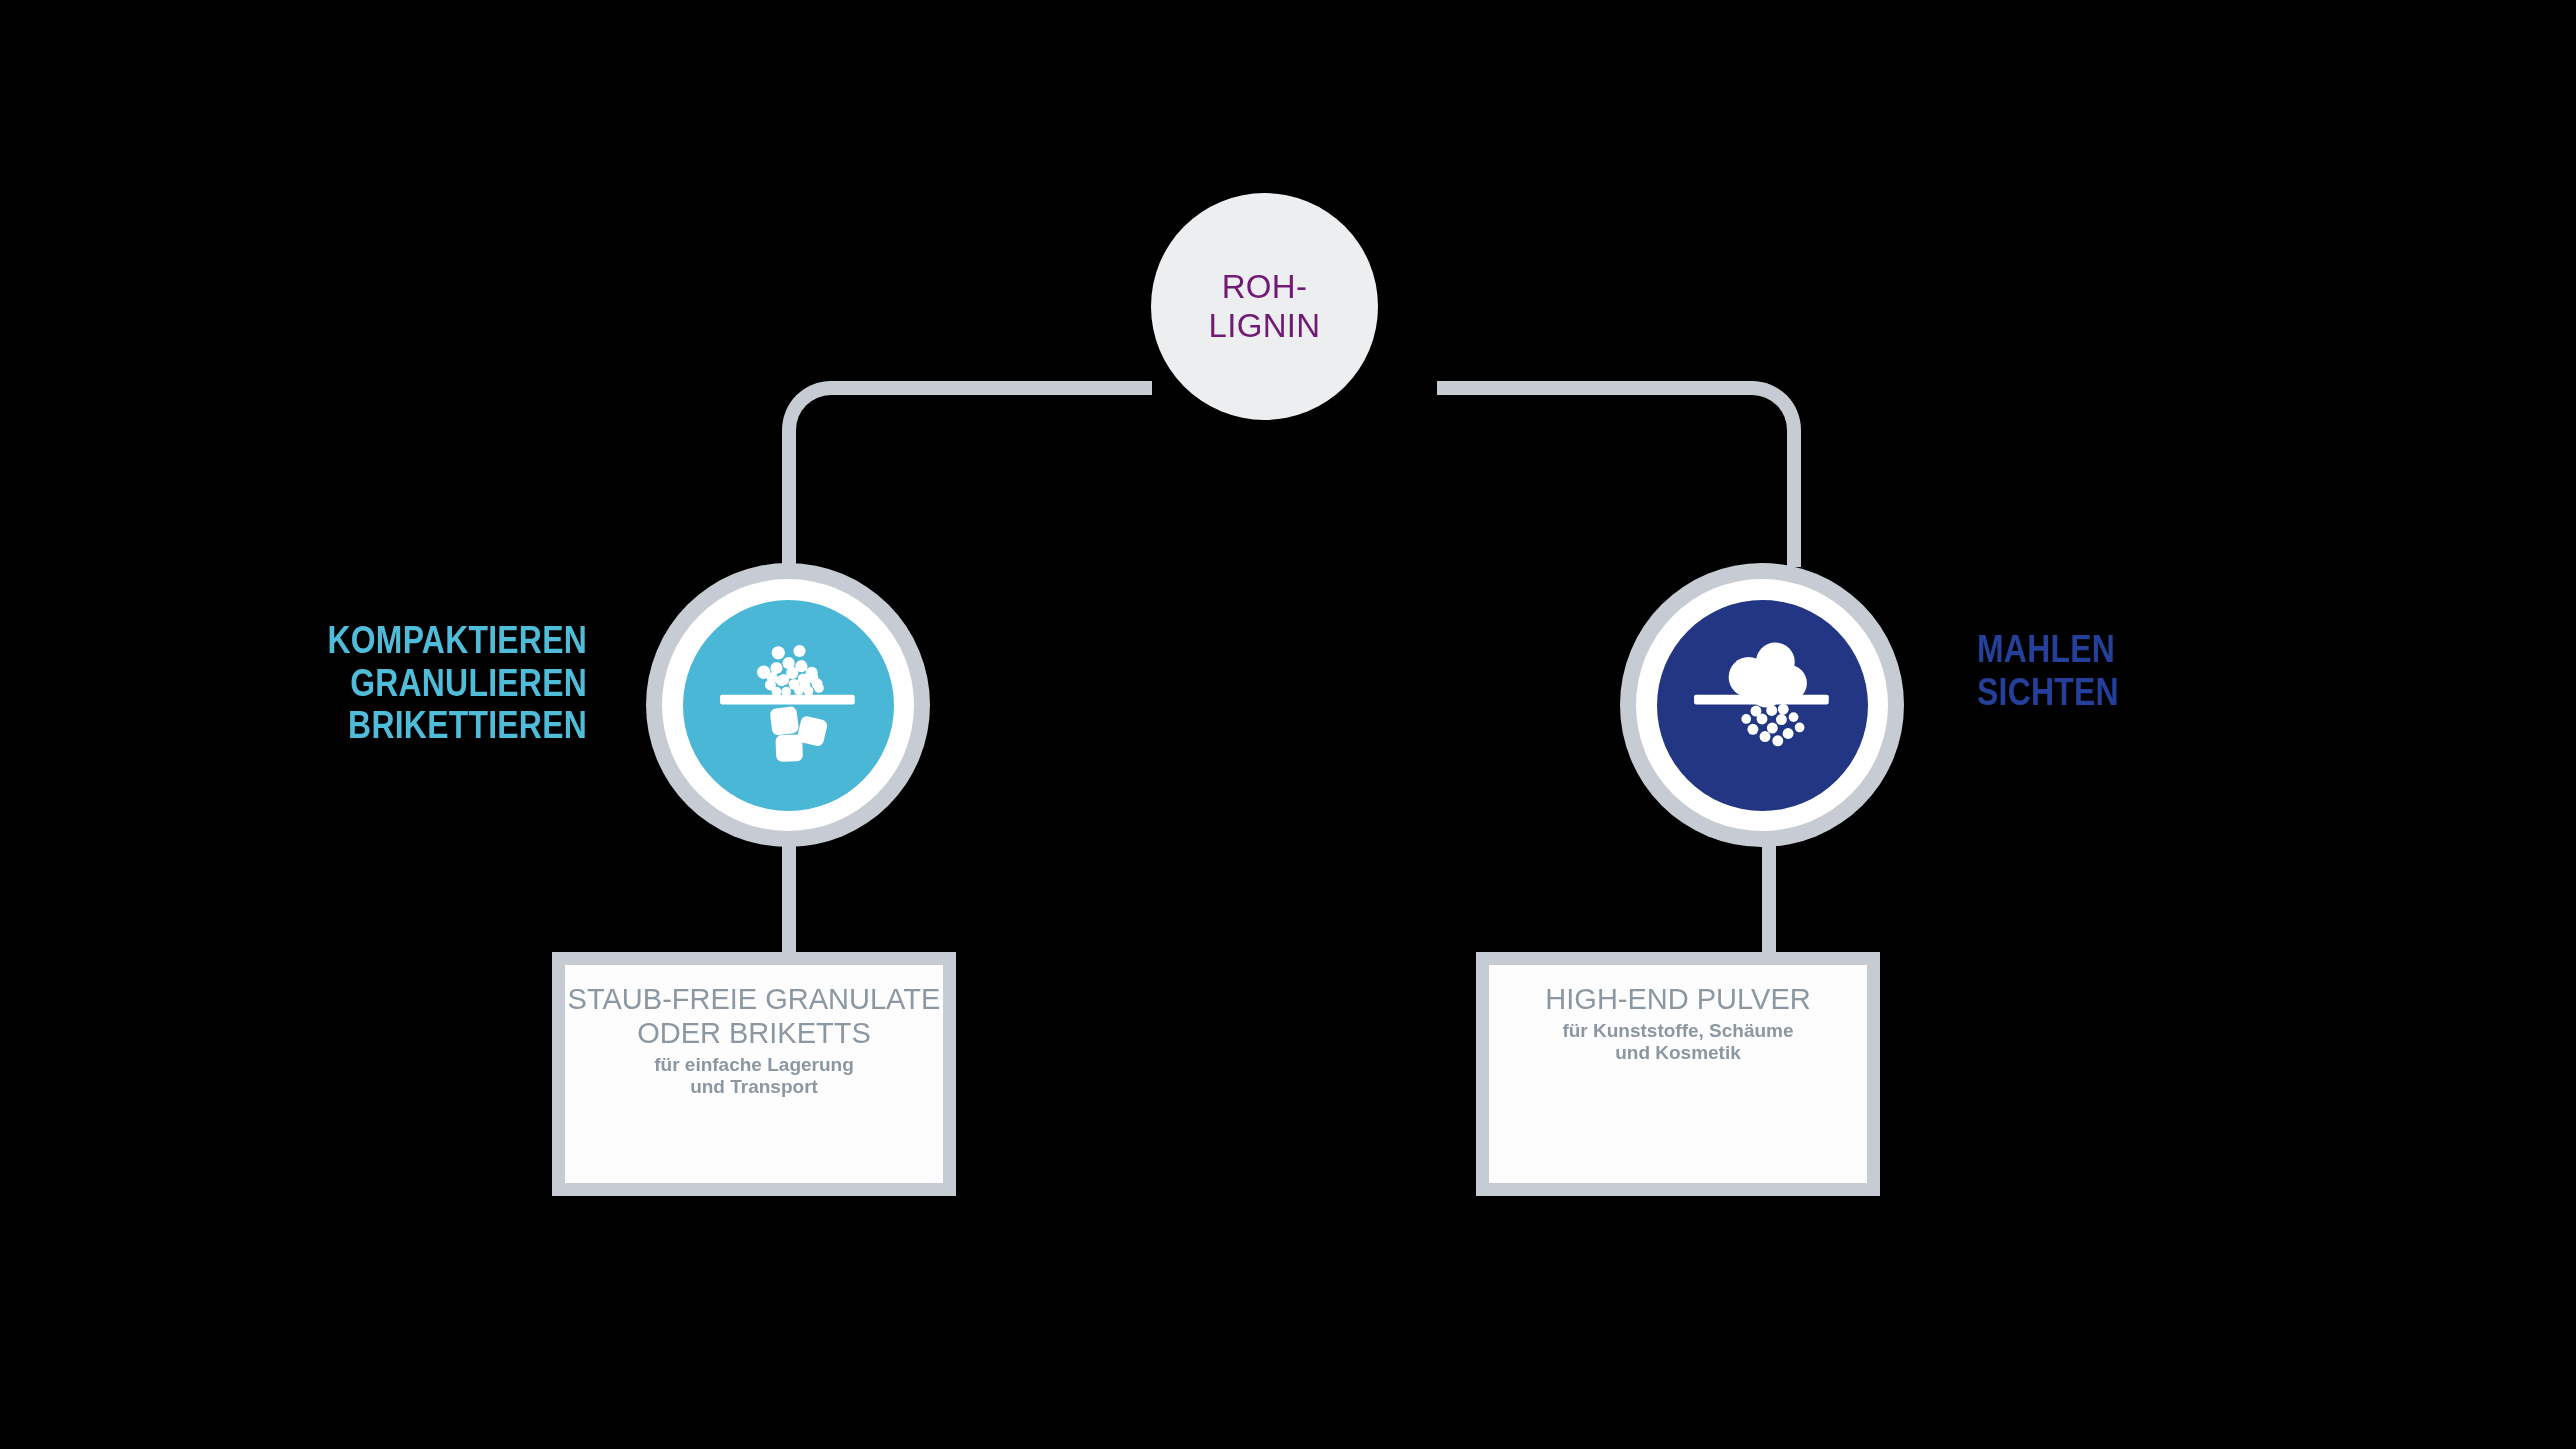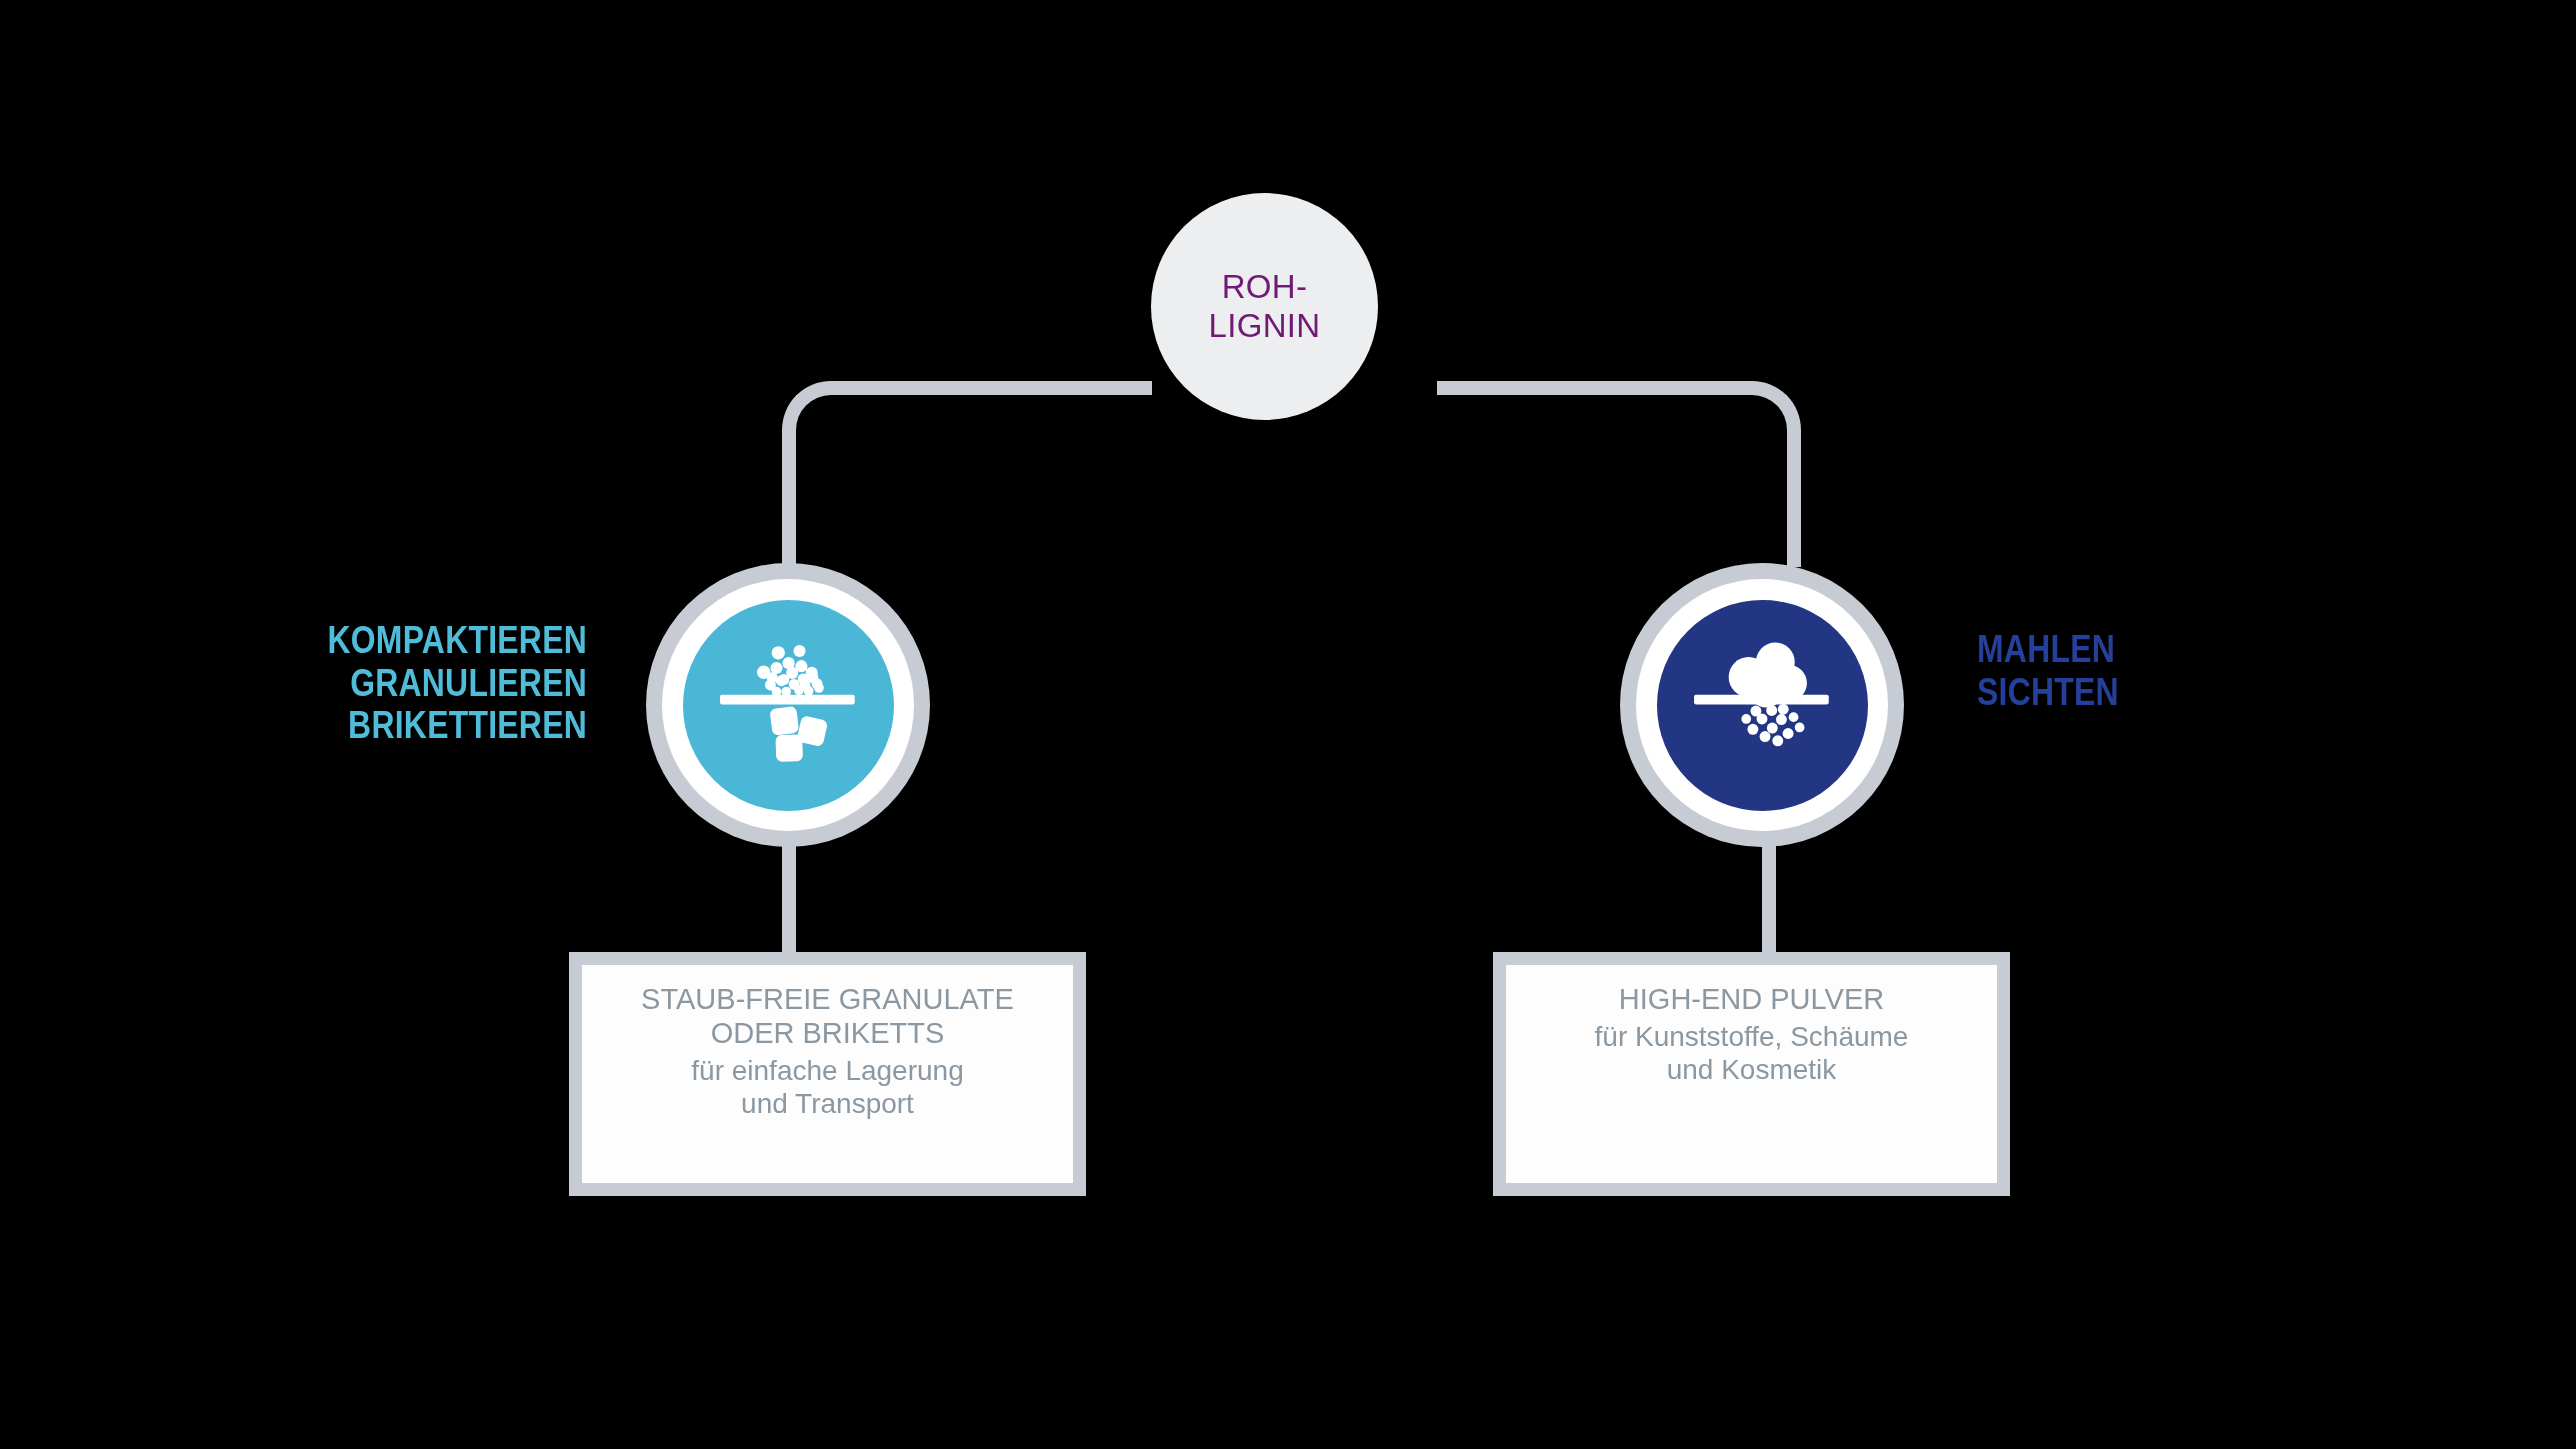--- a/index.html
+++ b/index.html
@@ -170,26 +170,25 @@
     transform-origin: left center;
     color: #24409b;
     font-size: 38px;
   }
   .side-label .ln { display: block; }
 
   
   .outcome-box {
     position: absolute;
     top: 952px;
-    width: 517px;
+    width: 404px;
     height: 244px;
     background: #c7ccd4;
     box-sizing: border-box;
     padding: 13.3px;
-    margin-left: 17px;
   }
   .outcome-box .inner {
     width: 100%;
     height: 100%;
     background: #fdfdfe;
     display: flex;
     flex-direction: column;
     align-items: center;
     justify-content: flex-start;
     padding-top: 18px;
@@ -200,25 +199,25 @@
   .outcome-title {
     color: #8b97a1;
     font-size: 29px;
     line-height: 1.17;
     text-align: center;
     white-space: pre-line;
     font-weight: 400;
   }
   .outcome-sub {
     color: #8b97a1;
-    font-size: 28px;
+    font-size: 19px;
     line-height: 1.2;
     text-align: center;
     white-space: pre-line;
-    font-weight: 400;
+    font-weight: 700;
     margin-top: 2.4px;
   }
 </style>
 </head>
 <body>
 
 <div id="stage">
 
   <div class="conn" id="conn-left-h"></div>
   <div class="conn-elbow" id="conn-left-corner"></div>

